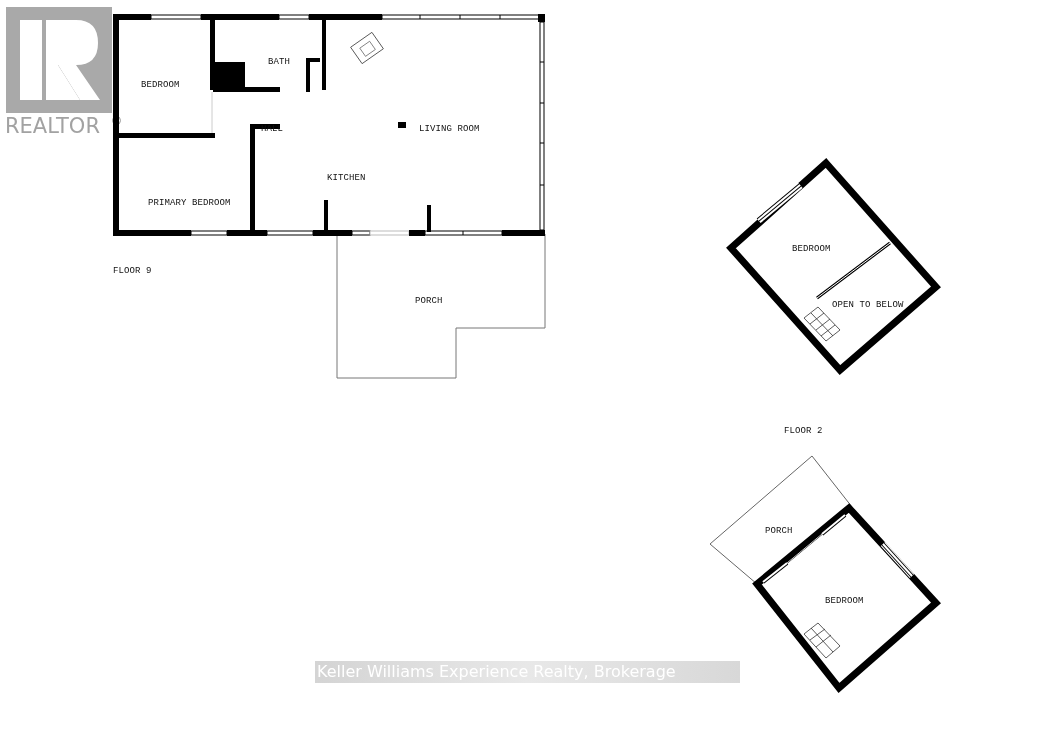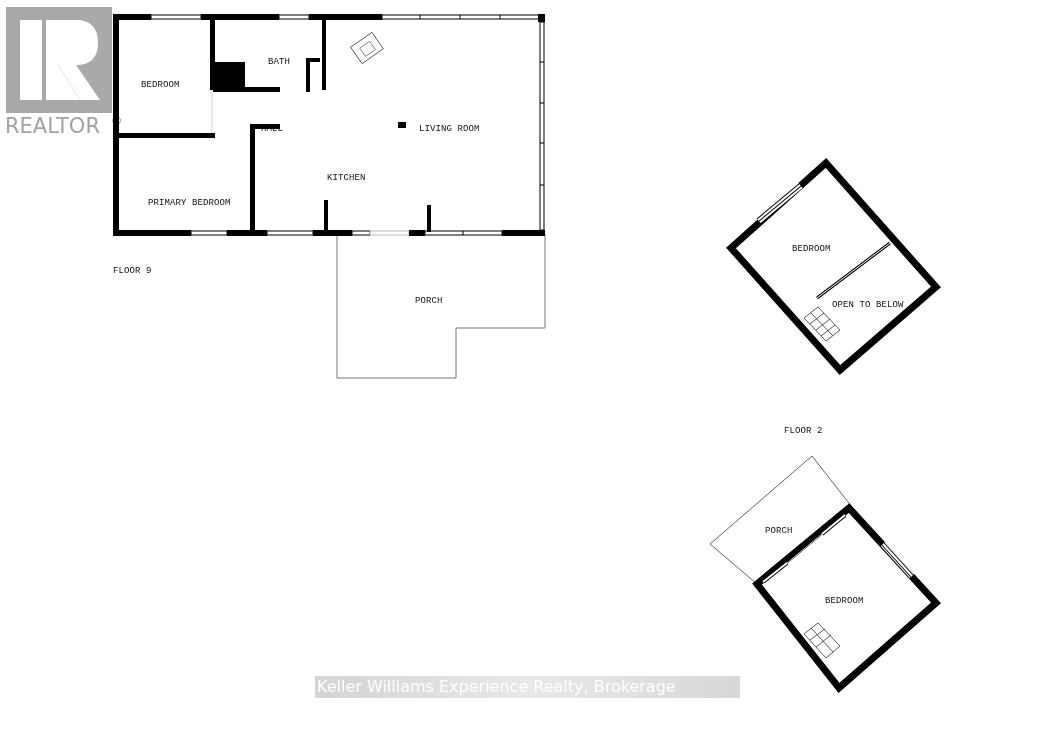--- a/index.html
+++ b/index.html
@@ -2,21 +2,21 @@
 <html><head>
 <meta charset="utf-8">
 <style>
   html, body { margin:0; padding:0; background:#ffffff; }
   body { width:1052px; height:732px; position:relative; overflow:hidden; font-family:"Liberation Sans", sans-serif; }
   svg.plan { position:absolute; left:0; top:0; }
   .lbl { position:absolute; font-family:Liberation Mono, monospace; font-size:9px; color:#111; white-space:nowrap; letter-spacing:0.1px; }
   .logo { position:absolute; left:6px; top:7px; width:106px; height:106px; background:#a9a9a9; }
   .logo-text { position:absolute; left:5px; top:114px; font-family:"DejaVu Sans", sans-serif; font-size:21px; color:#a2a2a2; letter-spacing:0px; }
   .reg { position:absolute; left:112px; top:116px; width:7px; height:7px; border:1px solid #999; border-radius:50%; }
-  .watermark { position:absolute; left:315px; top:661px; width:423px; height:22px; background:linear-gradient(90deg,#d4d4d4,#e8e8e8 50%,#d8d8d8); color:#fff; font-family:"DejaVu Sans", sans-serif; font-size:16px; line-height:22px; padding-left:2px; white-space:nowrap; overflow:hidden;margin-top:15px; }
+  .watermark { position:absolute; left:315px; top:661px; width:423px; height:22px; background:linear-gradient(90deg,#d4d4d4,#e8e8e8 50%,#d8d8d8); color:#fff; font-family:"DejaVu Sans", sans-serif; font-size:16px; line-height:22px; padding-left:2px; white-space:nowrap; overflow:hidden; }
 </style>
 </head>
 <body>
 
 <div class="logo">
   <svg width="106" height="106" viewBox="0 0 106 106">
     <rect x="14" y="13" width="22" height="80" fill="#fff"></rect>
     <path d="M40 13 H70 Q92 13 92 36 Q92 58 70 58 L94 93 H74 L52 58 H40 Z" fill="#fff"></path>
     <path d="M52 58 L74 93 H52 Z" fill="#a9a9a9"></path>
     <path d="M40 58 L52 58 L74 93 L40 93 Z" fill="#fff"></path>

